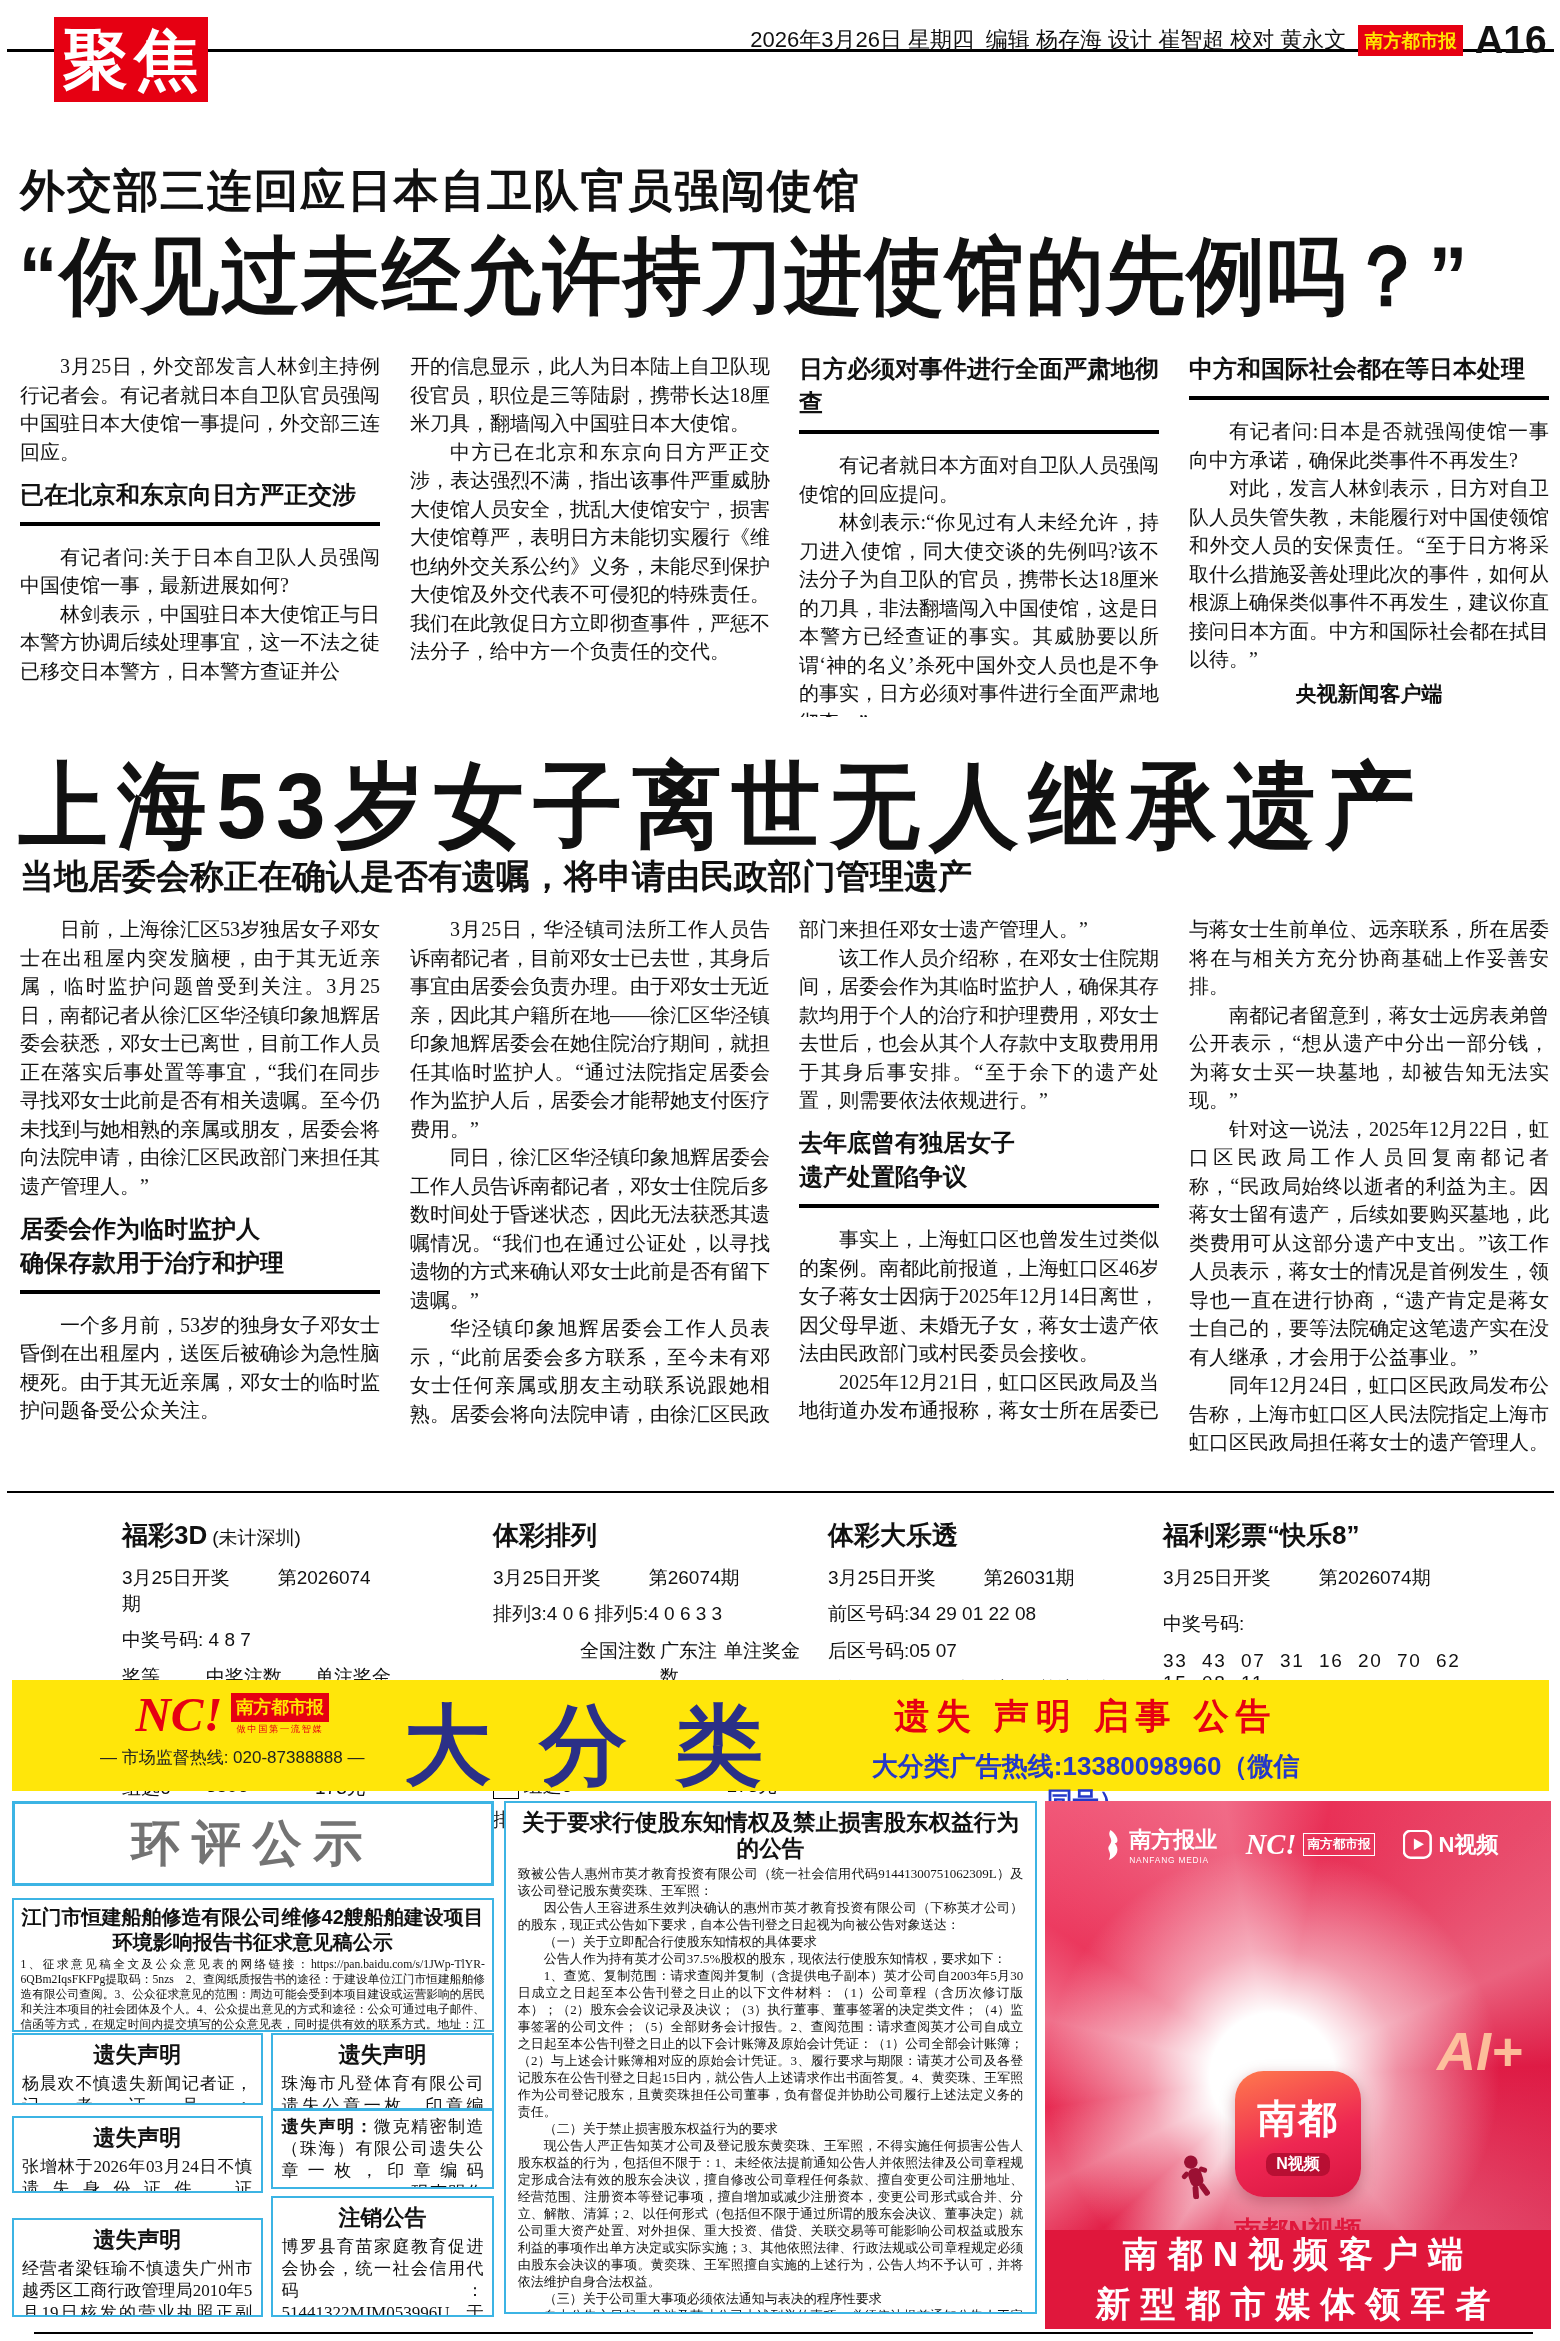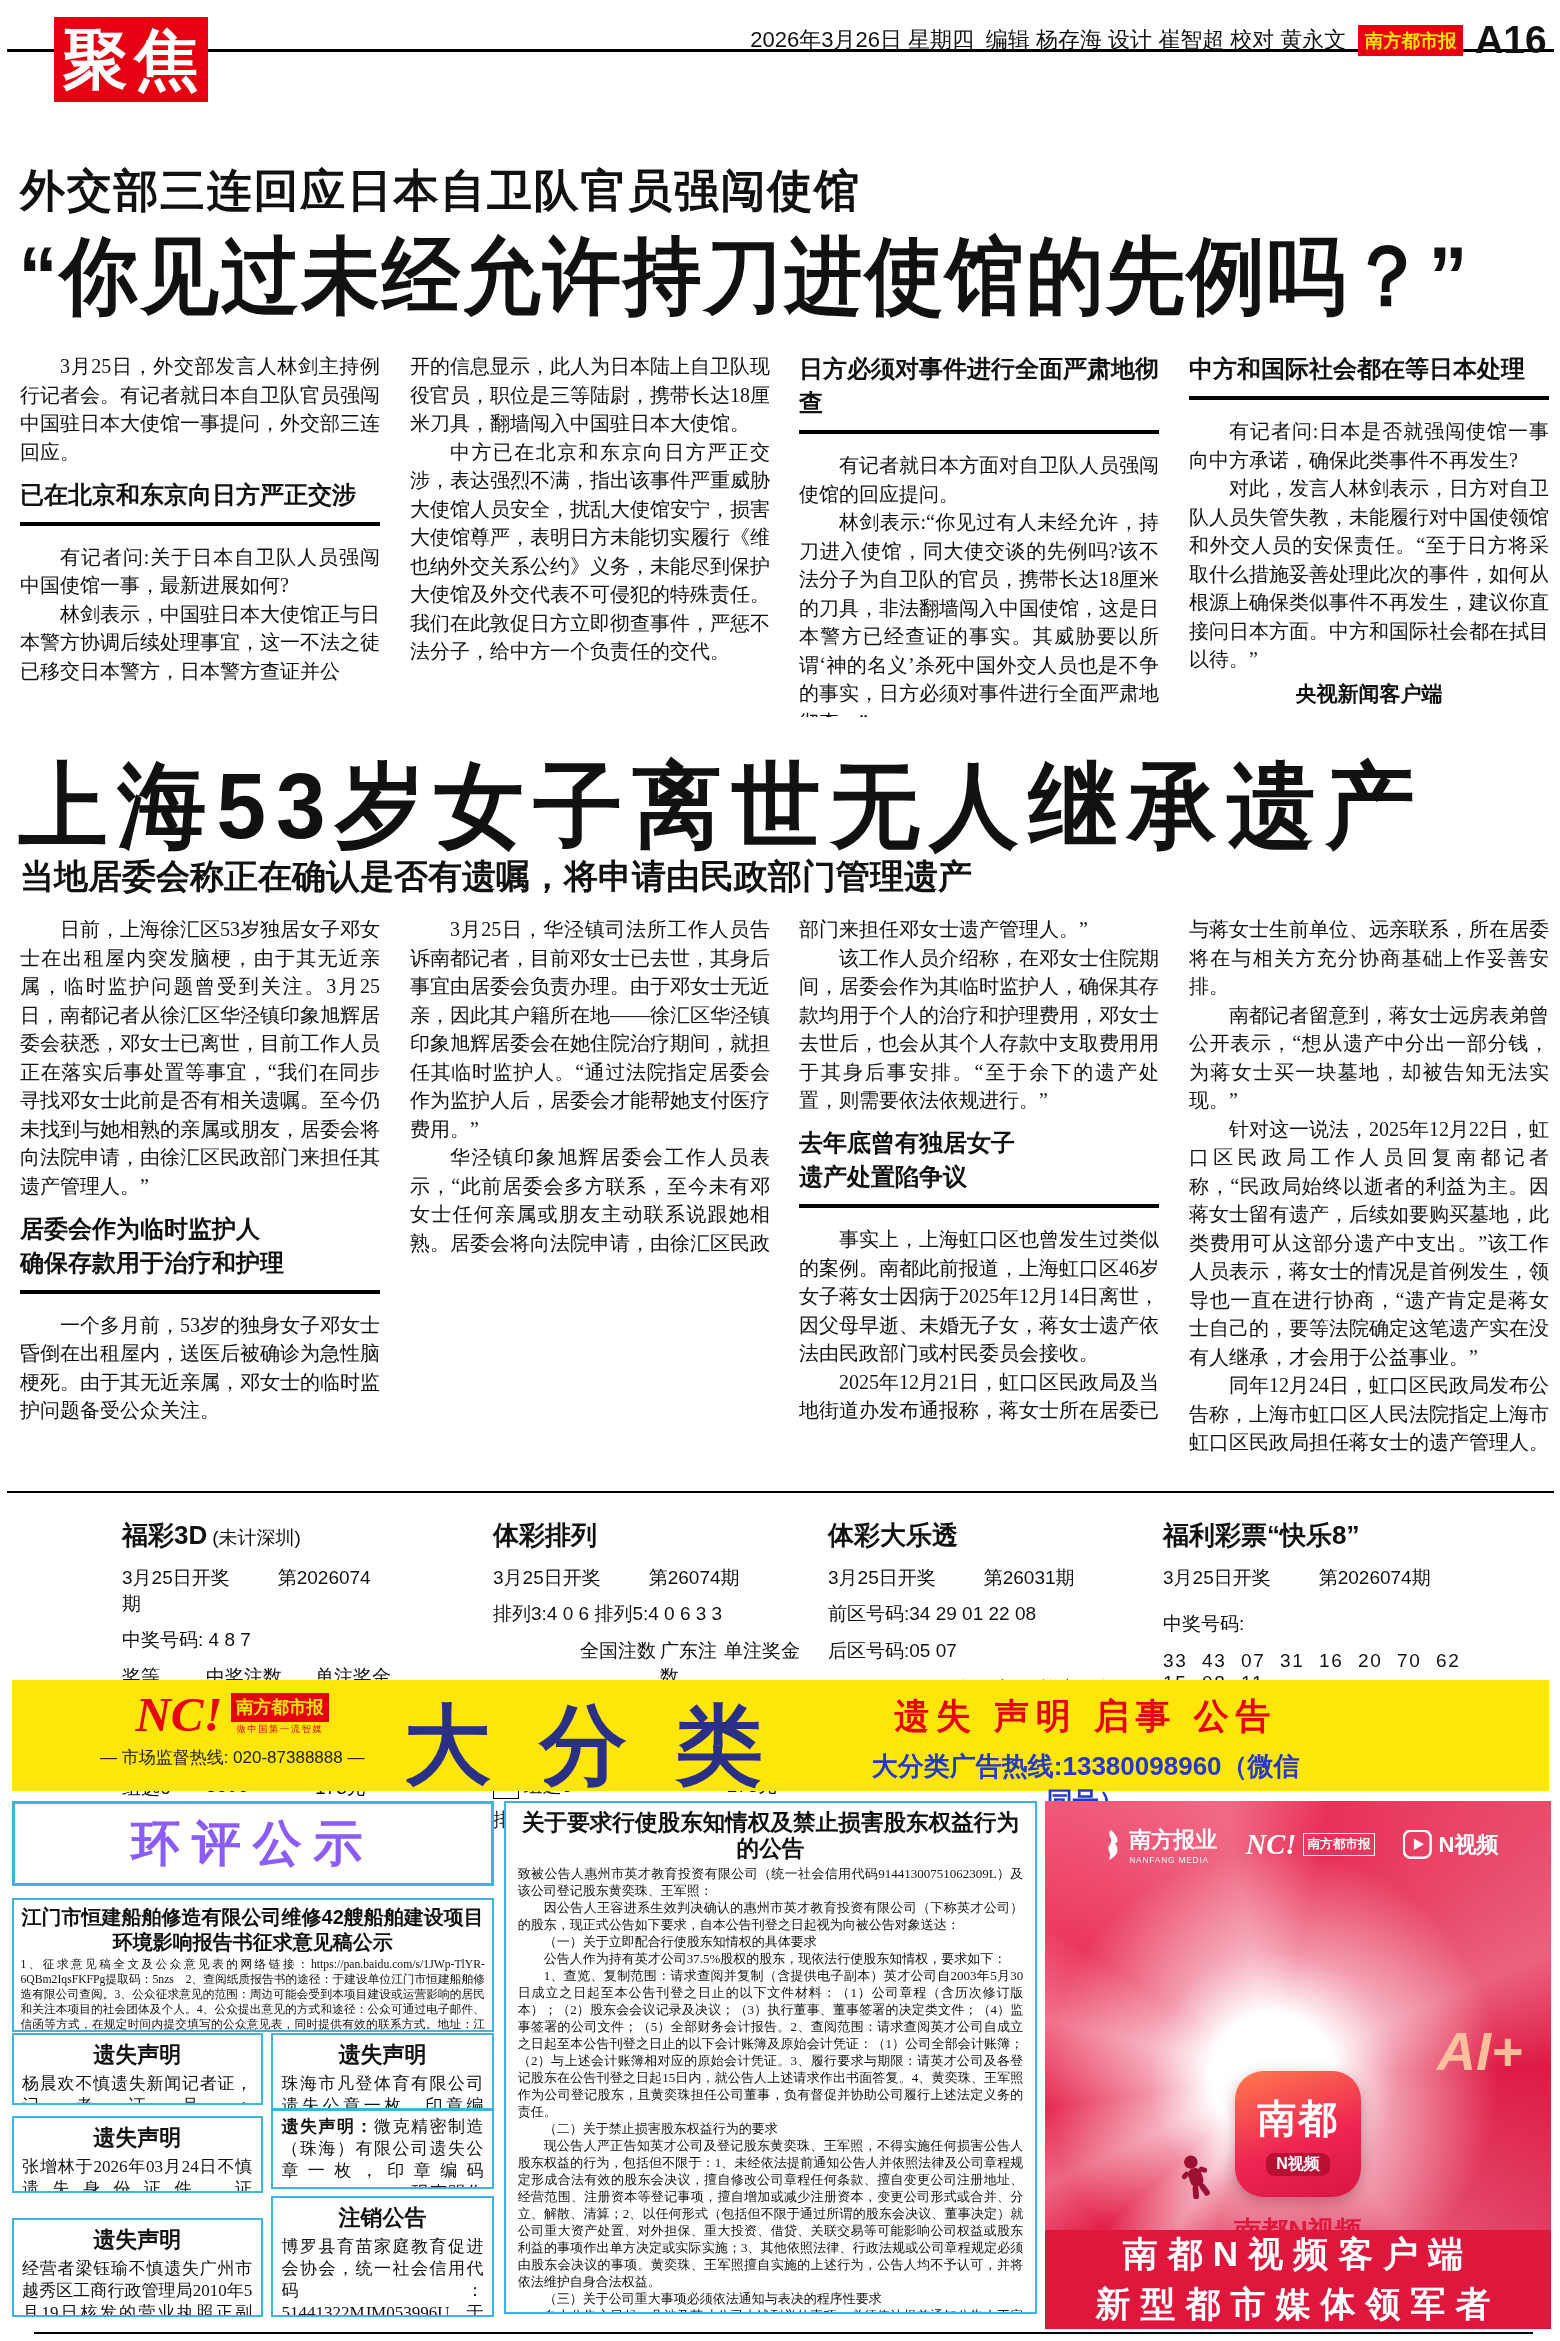--- a/index.html
+++ b/index.html
@@ -65,21 +65,21 @@
   .nc-slogan{color:#e60012;font-size:9.2px;margin-top:1.7px;letter-spacing:1.7px;}
   .nc-hot{margin-top:6.7px;font-family:"Liberation Sans",sans-serif;font-size:17px;color:#222;}
   .ban-big{position:absolute;left:392px;top:6.7px;font-family:"Liberation Sans",sans-serif;font-weight:900;
            font-size:87px;color:#2b3087;letter-spacing:49px;white-space:nowrap;}
   .ban-right{position:absolute;left:856px;top:13.4px;width:436px;text-align:center;font-family:"Liberation Sans",sans-serif;}
   .ban-r1{color:#e60012;font-weight:900;font-size:35px;letter-spacing:6.7px;}
   .ban-r2{color:#2438c9;font-weight:900;font-size:26px;margin-top:8.4px;}
   
   .cybox{position:absolute;border:2.5px solid #3cb4e4;background:#fff;box-sizing:border-box;font-family:"Liberation Sans",sans-serif;}
   .env-title{left:11.7px;top:1801px;width:482px;height:85px;border-width:3.4px;display:flex;align-items:center;justify-content:center;}
-  .env-title span{color:#8b5cf6;font-weight:900;font-size:49px;letter-spacing:11.7px;}
+  .env-title span{color:#737373;font-weight:900;font-size:49px;letter-spacing:11.7px;}
   .env-note{left:11.7px;top:1898px;width:482px;height:134px;padding:5px 6.7px;overflow:hidden;}
   .env-note h4{margin:0;text-align:center;font-size:20px;line-height:25px;font-weight:900;}
   .env-body{font-size:11.7px;line-height:15px;text-align:justify;margin-top:1.7px;font-family:"Liberation Serif",serif;}
   .sbox{padding:5px 8.4px;overflow:hidden;}
   .sbox h4{margin:0 0 3.4px;text-align:center;font-weight:900;font-size:22px;}
   .sbox .bd{font-size:17px;line-height:22px;text-align:justify;font-family:"Liberation Serif",serif;}
   .b-l1{left:11.7px;top:2033px;width:251px;height:72px;}
   .b-l2{left:11.7px;top:2116px;width:251px;height:77px;}
   .b-l3{left:11.7px;top:2218px;width:251px;height:99px;}
   .b-r1{left:271px;top:2033px;width:223px;height:77px;}
@@ -175,20 +175,21 @@
   <div class="col a2col cL1">
     <p>日前，上海徐汇区53岁独居女子邓女士在出租屋内突发脑梗，由于其无近亲属，临时监护问题曾受到关注。3月25日，南都记者从徐汇区华泾镇印象旭辉居委会获悉，邓女士已离世，目前工作人员正在落实后事处置等事宜，“我们在同步寻找邓女士此前是否有相关遗嘱。至今仍未找到与她相熟的亲属或朋友，居委会将向法院申请，由徐汇区民政部门来担任其遗产管理人。”</p>
     <h3 class="subhead">
       <span>居委会作为临时监护人</span>
       <span>确保存款用于治疗和护理</span>
     </h3>
     <p>一个多月前，53岁的独身女子邓女士昏倒在出租屋内，送医后被确诊为急性脑梗死。由于其无近亲属，邓女士的临时监护问题备受公众关注。</p>
   </div>
   <div class="col a2col cL2">
     <p>3月25日，华泾镇司法所工作人员告诉南都记者，目前邓女士已去世，其身后事宜由居委会负责办理。由于邓女士无近亲，因此其户籍所在地——徐汇区华泾镇印象旭辉居委会在她住院治疗期间，就担任其临时监护人。“通过法院指定居委会作为监护人后，居委会才能帮她支付医疗费用。”</p>
+    <p>同日，徐汇区华泾镇印象旭辉居委会工作人员告诉南都记者，邓女士住院后多数时间处于昏迷状态，因此无法获悉其遗嘱情况。“我们也在通过公证处，以寻找遗物的方式来确认邓女士此前是否有留下遗嘱。”</p>
     <p>华泾镇印象旭辉居委会工作人员表示，“此前居委会多方联系，至今未有邓女士任何亲属或朋友主动联系说跟她相熟。居委会将向法院申请，由徐汇区民政</p>
   </div>
   <div class="col a2col cL3">
     <p class="flush">部门来担任邓女士遗产管理人。”</p>
     <p>该工作人员介绍称，在邓女士住院期间，居委会作为其临时监护人，确保其存款均用于个人的治疗和护理费用，邓女士去世后，也会从其个人存款中支取费用用于其身后事安排。“至于余下的遗产处置，则需要依法依规进行。”</p>
     <h3 class="subhead">
       <span>去年底曾有独居女子</span>
       <span>遗产处置陷争议</span>
     </h3>
     <p>事实上，上海虹口区也曾发生过类似的案例。南都此前报道，上海虹口区46岁女子蒋女士因病于2025年12月14日离世，因父母早逝、未婚无子女，蒋女士遗产依法由民政部门或村民委员会接收。</p>

